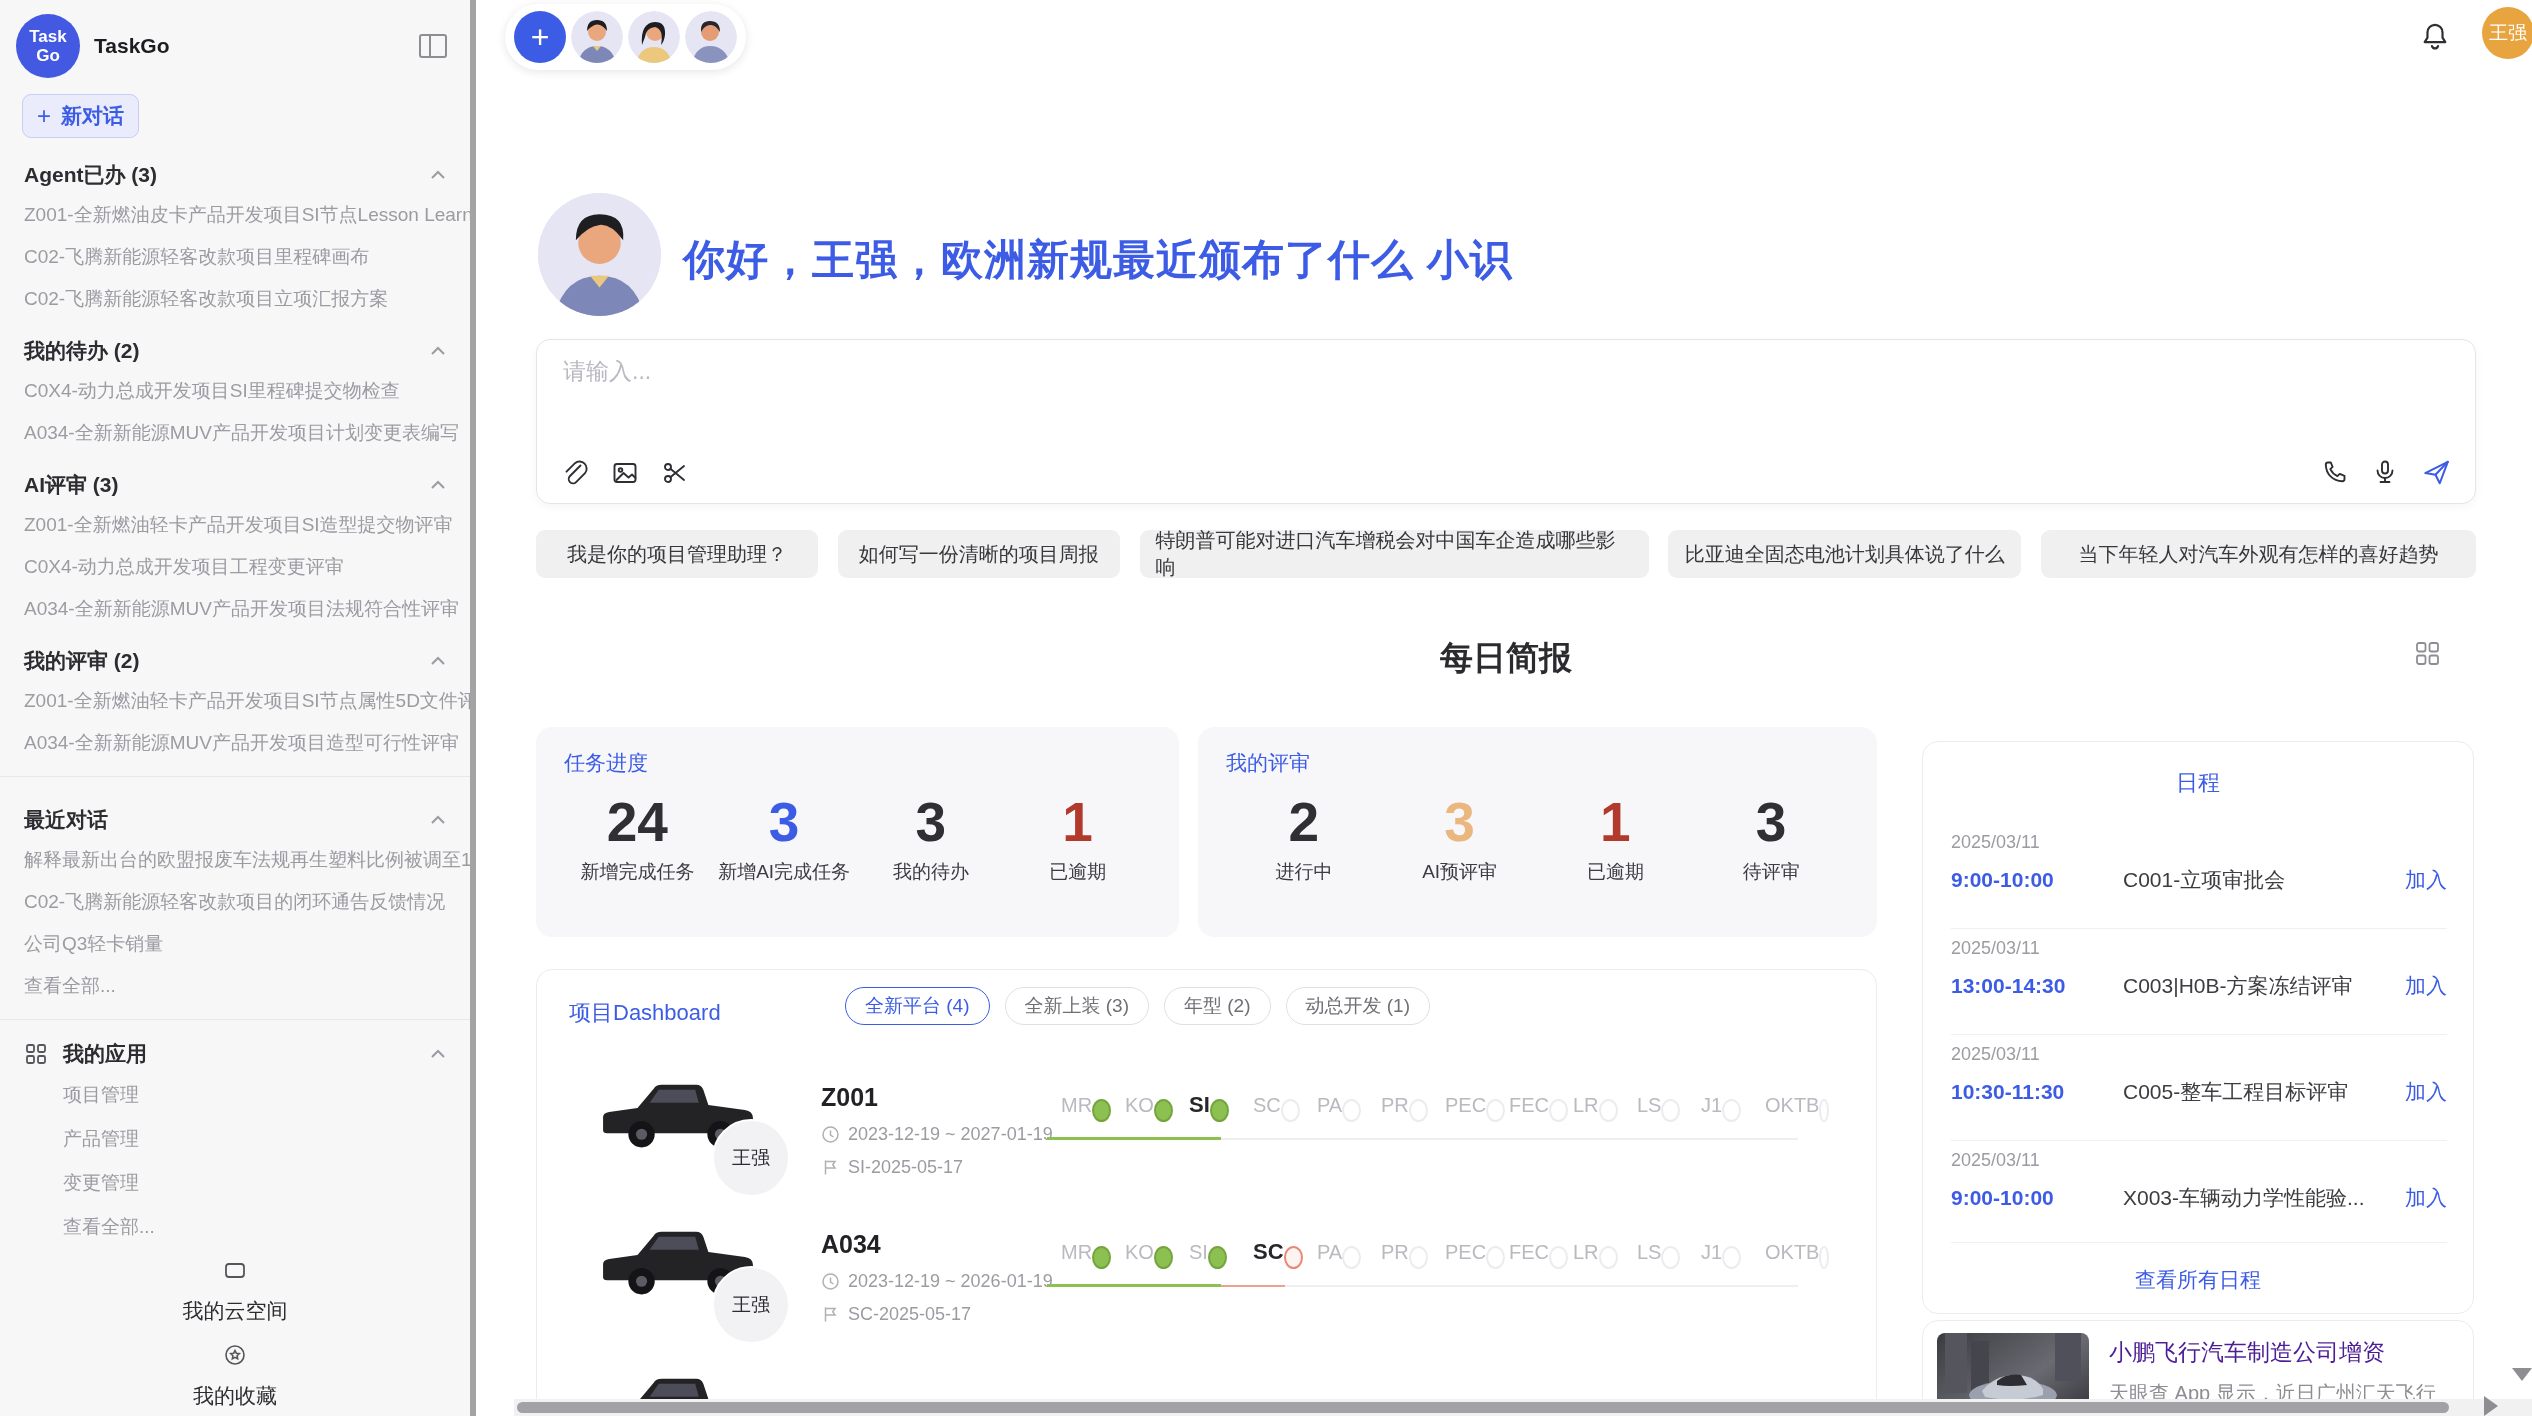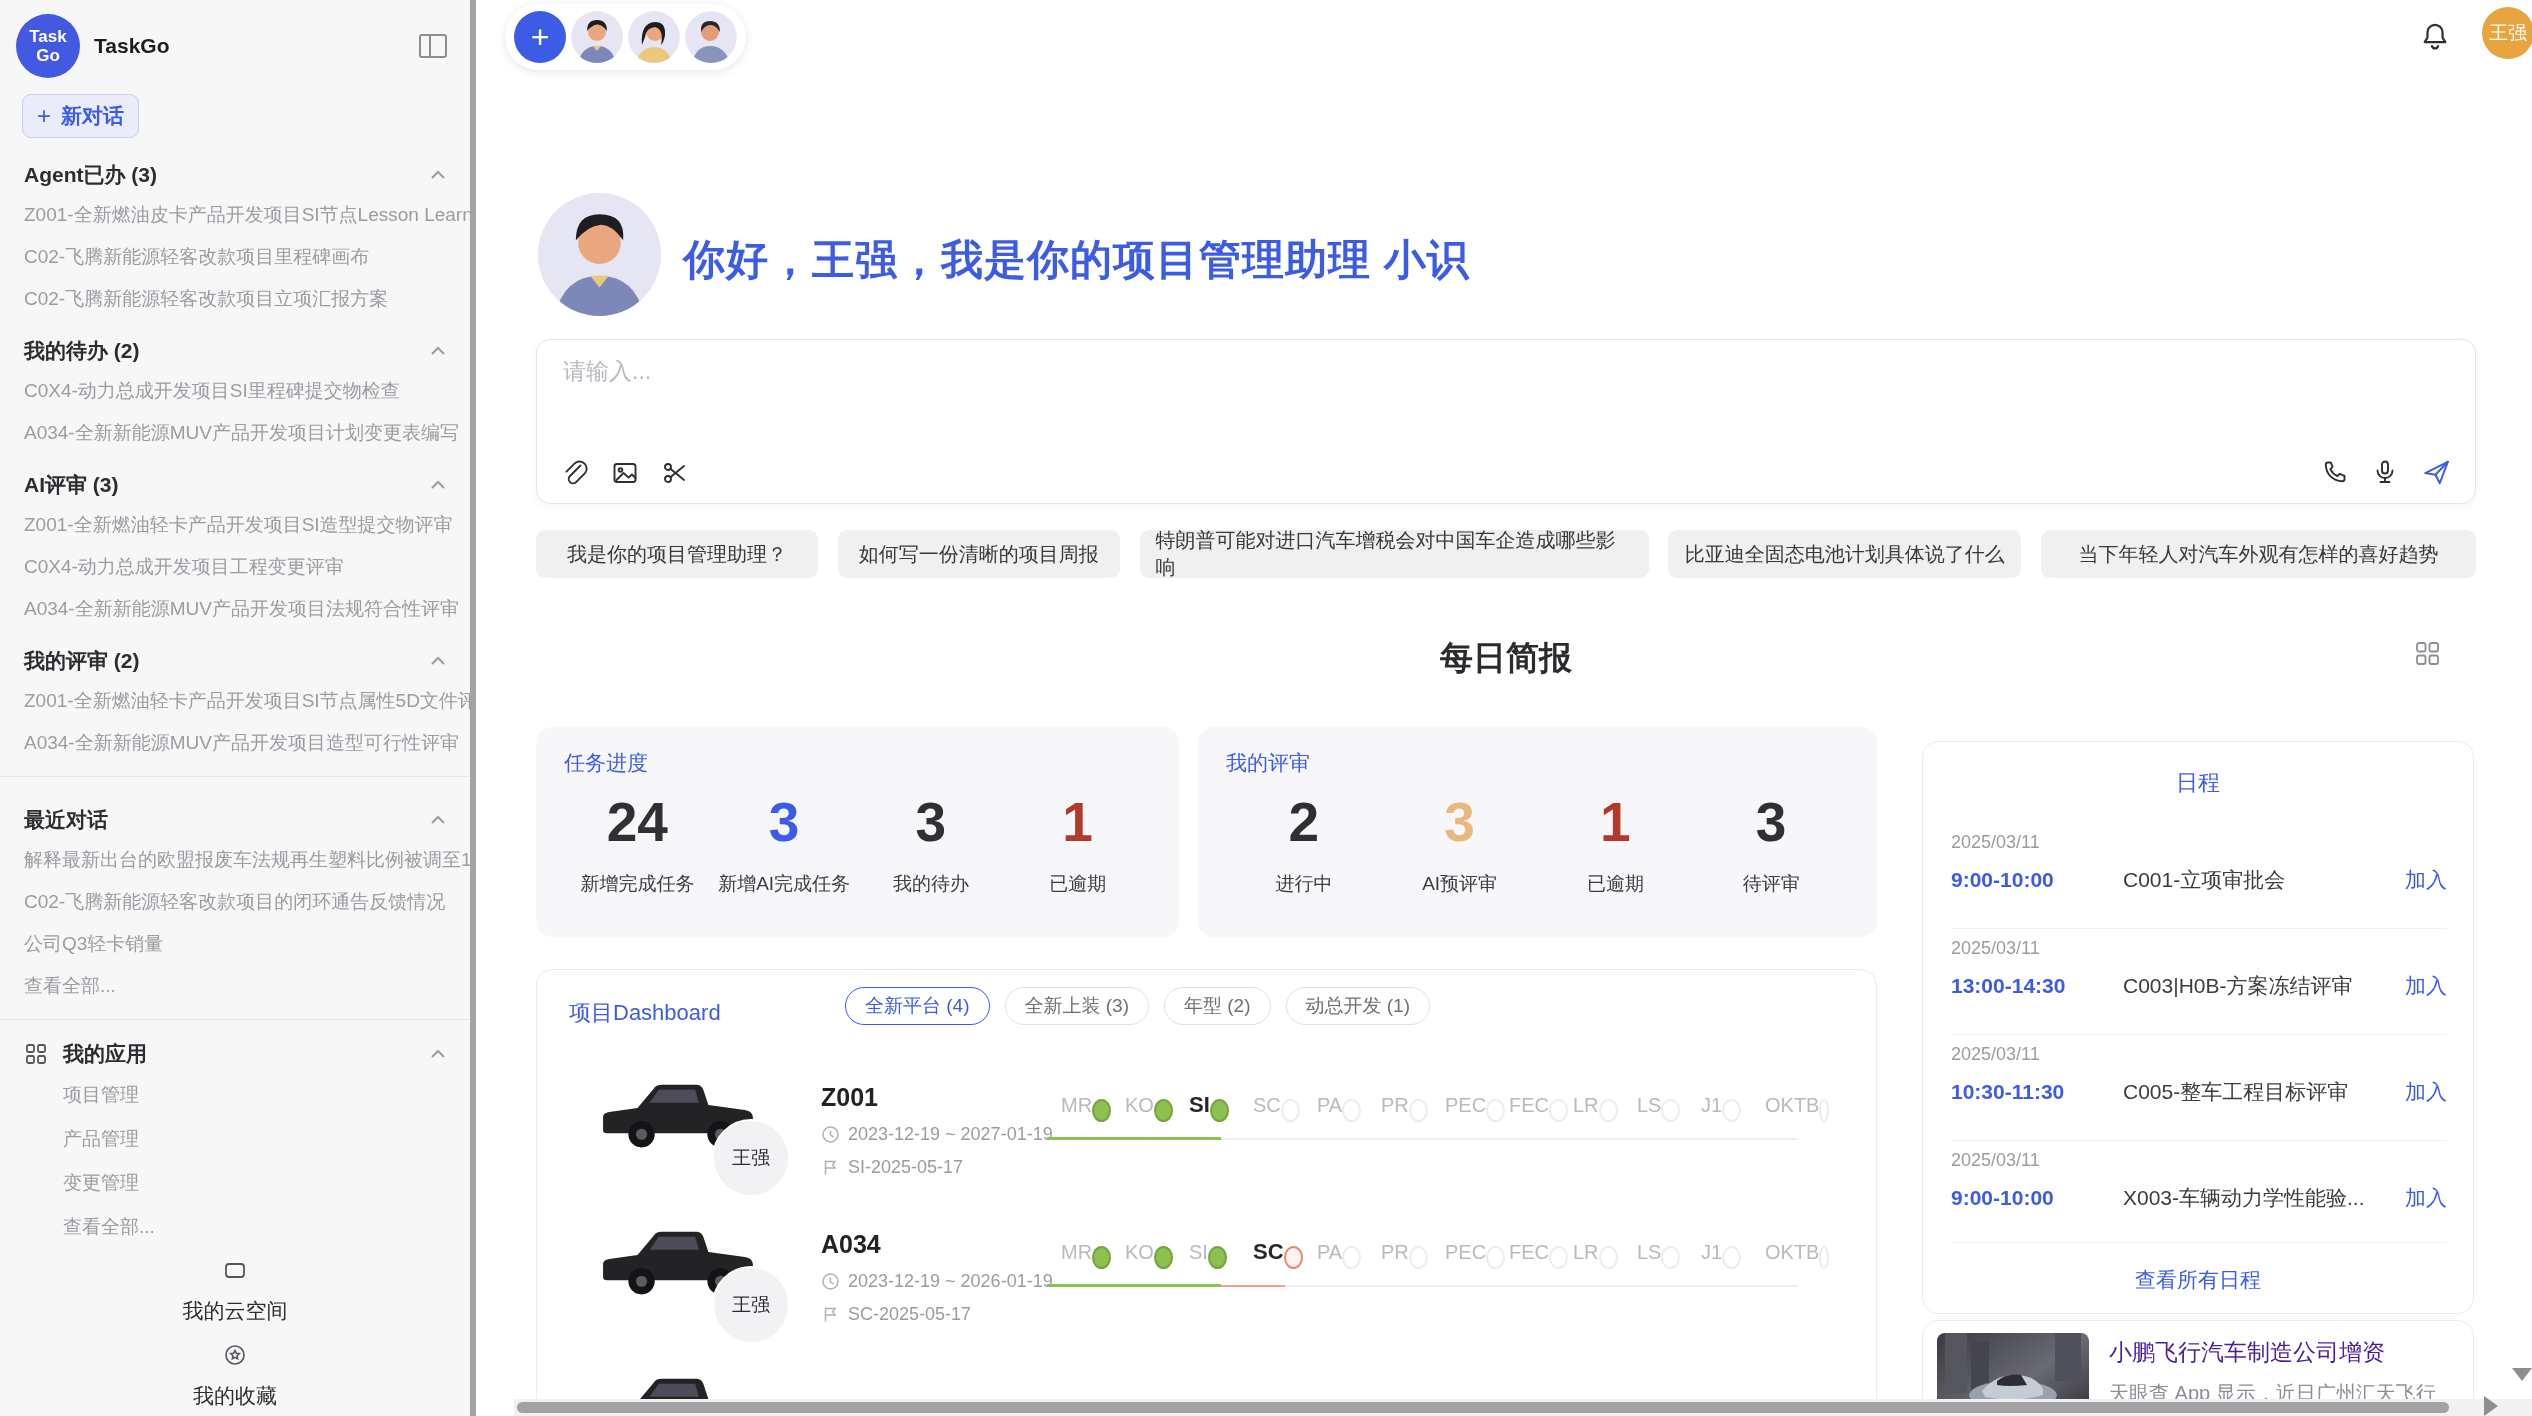--- a/index.html
+++ b/index.html
@@ -48,21 +48,21 @@
 
   .stat-card{position:absolute;top:727px;height:210px;background:#f7f7f9;border-radius:16px;box-sizing:border-box;padding:22px 28px 0 28px;}
   .stat-title{font-size:21px;color:#3d5ce5;}
   .stat-row{display:flex;margin-top:12px;}
   .stat-col{flex:1;text-align:center;}
   .stat-val{font-size:55px;font-weight:600;line-height:66px;}
   .stat-val[data-tone="dark"]{color:#2f2f34;}
   .stat-val[data-tone="blue"]{color:#3d5ce5;}
   .stat-val[data-tone="red"]{color:#b23a2c;}
   .stat-val[data-tone="orange"]{color:#eab77f;}
-  .stat-label{margin-top:16px;font-size:19px;color:#3c3c41;}
+  .stat-label{margin-top:4px;font-size:19px;color:#3c3c41;}
 
   .dash-card{position:absolute;left:60px;top:969px;width:1341px;height:620px;background:#fff;border:1px solid #ececef;border-radius:16px;box-sizing:border-box;overflow:hidden;}
   .dash-title{position:absolute;left:32px;top:28px;font-size:22px;color:#3d5ce5;}
   .dash-tabs{position:absolute;left:308px;top:17px;display:flex;gap:15px;}
   .tab-pill{height:38px;border-radius:19px;border:1px solid #e0e0e4;background:#fff;color:#6f6f76;font-size:19px;display:flex;align-items:center;padding:0 19px;cursor:pointer;box-sizing:border-box;}
   .tab-pill[data-active="true"]{border:1.5px solid #3d5ce5;color:#3d5ce5;}
   .proj-row{position:absolute;left:0;width:1341px;height:147px;}
   .truck{position:absolute;left:60px;top:4px;width:162px;height:86px;}
   .owner-chip{position:absolute;left:175px;top:52px;width:74px;height:74px;border-radius:50%;background:#f2f2f4;border:2px solid #fff;display:flex;align-items:center;justify-content:center;font-size:19px;color:#2c2c30;}
   .proj-code{position:absolute;left:284px;top:16px;font-size:25px;font-weight:700;color:#222226;}
@@ -274,21 +274,21 @@
 
     <div class="greet-avatar">
       <svg viewBox="0 0 52 52" width="123" height="123">
           <circle cx="26" cy="26" r="26" fill="#e6e5f3"></circle>
           <circle cx="26" cy="21" r="9" fill="#eaa77d"></circle>
           <path d="M16 20 Q16 9 26 9 Q37 9 36 20 Q31 13 26 13.5 Q21 14 16 20 Z" fill="#1e1e22"></path>
           <path d="M7 52 Q11 35 26 35 Q41 35 45 52 Z" fill="#7d88b8"></path>
           <path d="M22 35 l4 5 4-5 Z" fill="#ecc87e"></path>
         </svg>
     </div>
-    <div class="greet-text">你好，王强，我是你的项目管理助理 小识</div>
+    <div class="greet-text">你好，王强，欧洲新规最近颁布了什么 小识</div>
 
     <div class="input-card">
       <textarea placeholder="请输入..." style=""></textarea>
       <div class="in-icons-left">
         <svg class="icon-btn" width="28" height="28" viewBox="0 0 28 28" fill="none" stroke="#2e2e33" stroke-width="1.9" stroke-linecap="round">
             <path d="M19.5 6.5 L9 17 a4.3 4.3 0 0 0 6.1 6.1 L24 14.2 a7.1 7.1 0 0 0-10-10 L5.5 12.7"></path>
           </svg>
         <svg class="icon-btn" width="28" height="28" viewBox="0 0 28 28" fill="none" stroke="#2e2e33" stroke-width="1.9" stroke-linecap="round" stroke-linejoin="round">
             <rect x="3.5" y="5" width="21" height="18" rx="2.5"></rect>
             <circle cx="9.5" cy="11" r="1.8"></circle>

